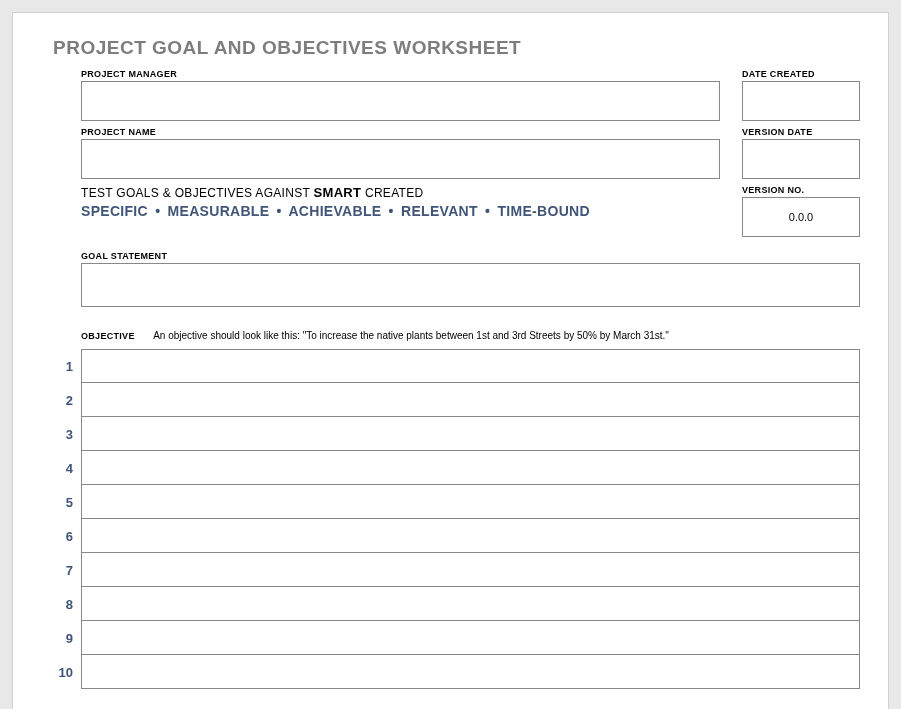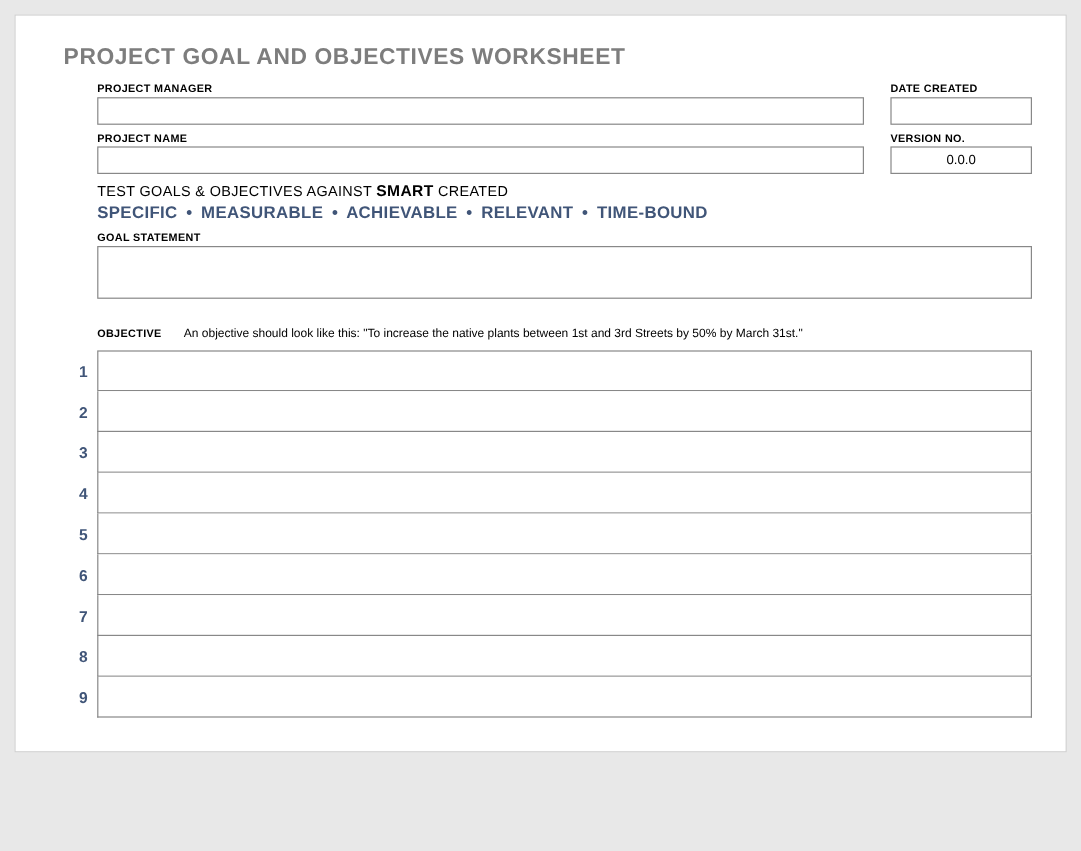--- a/index.html
+++ b/index.html
@@ -45,21 +45,21 @@
       color: #000000;
       letter-spacing: 0.3px;
       margin-bottom: 2px;
       display: block;
     }
     .field-label.centered {
       text-align: left;
     }
     .text-input {
       width: 100%;
-      height: 23px;
+      height: 40px;
       border: 1px solid #888888;
       background-color: #ffffff;
       padding: 2px 6px;
       font-family: inherit;
       font-size: 11px;
     }
     .text-input.centered {
       text-align: center;
     }
     .smart-line1 {
@@ -175,20 +175,24 @@
       </div>
     </div>
 
     <div class="right-col">
 
       <div class="field-group">
         <label class="field-label centered">DATE CREATED</label>
         <input type="text" class="text-input centered" value="" style="">
       </div>
 
+      <div class="field-group">
+        <label class="field-label centered">VERSION DATE</label>
+        <input type="text" class="text-input centered" value="" style="">
+      </div>
 
       <div class="field-group">
         <label class="field-label centered">VERSION NO.</label>
         <input type="text" class="text-input centered" value="0.0.0" style="">
       </div>
 
     </div>
   </div>
 
   <div class="goal-section">
@@ -231,15 +235,19 @@
       <input type="text" class="obj-input" value="" style="">
     </div>
     <div class="objective-row">
       <div class="row-num">8</div>
       <input type="text" class="obj-input" value="" style="">
     </div>
     <div class="objective-row">
       <div class="row-num">9</div>
       <input type="text" class="obj-input" value="" style="">
     </div>
+    <div class="objective-row">
+      <div class="row-num">10</div>
+      <input type="text" class="obj-input" value="" style="">
+    </div>
   </div>
 
 </div>
 
 </body></html>

